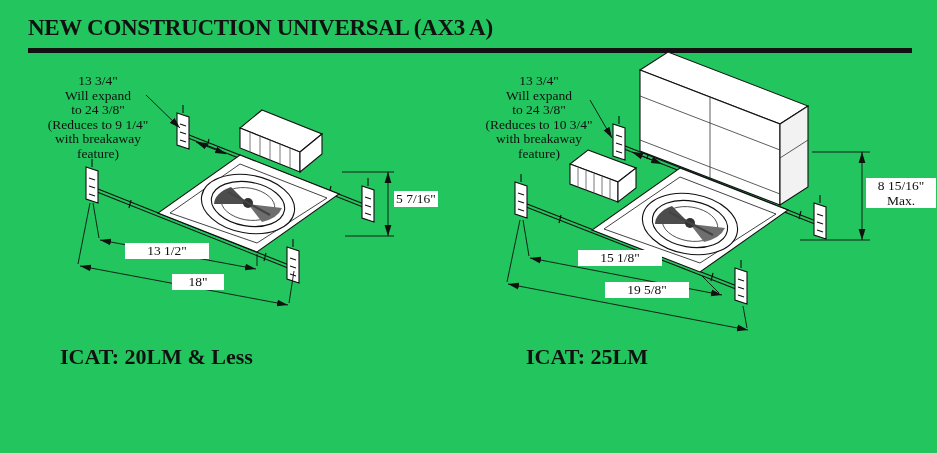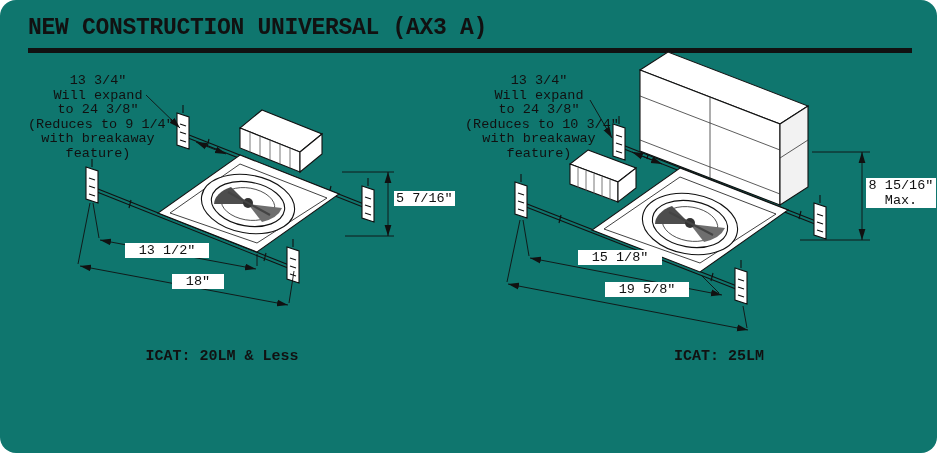--- a/index.html
+++ b/index.html
@@ -1,26 +1,26 @@
 <!DOCTYPE html>
 <html><head>
 <meta charset="utf-8">
 <style>
   html,body{margin:0;padding:0;background:#fff;}
-  .page{position:relative;width:937px;height:453px;background:#0f766e;overflow:hidden;
-        font-family:Liberation Mono, monospace;color:#111;border-radius:16px;}
+  .page{position:relative;width:937px;height:453px;background:#22c55e;overflow:hidden;
+        font-family:Liberation Serif, serif;color:#111;}
   .title{position:absolute;left:28px;top:15px;font-size:23px;font-weight:bold;letter-spacing:-0.3px;white-space:nowrap;}
   .rule{position:absolute;left:28px;top:48px;width:884px;height:5px;background:#111;}
   svg.art{position:absolute;left:0;top:0;}
   .note{position:absolute;font-size:13.5px;line-height:14.5px;text-align:center;}
   .note div{white-space:nowrap;}
   .dim{position:absolute;font-size:13.5px;white-space:nowrap;background:#fff;padding:0 2px;}
   .dim.center{text-align:center;}
   .dim2{position:absolute;font-size:13.5px;line-height:15px;text-align:center;white-space:nowrap;background:#fff;}
-  .cap{position:absolute;font-size:15px;font-weight:bold;text-align:center;line-height:23px;}
+  .cap{position:absolute;font-size:22px;font-weight:bold;text-align:left;line-height:23px;}
 </style>
 </head>
 <body>
 
 <div class="page">
 
   <div class="title">NEW CONSTRUCTION UNIVERSAL (AX3 A)</div>
   <div class="rule"></div>
 
   <svg class="art" width="937" height="453" viewBox="0 0 937 453">
@@ -238,17 +238,17 @@
   </div>
 
   <div class="dim2" style="left:866px;top:178px;width:70px;">
     <div>8 15/16"</div>
     <div>Max.</div>
   </div>
 
   <div class="dim center" style="left:578px;top:250px;width:80px;">15 1/8"</div>
   <div class="dim center" style="left:605px;top:282px;width:80px;">19 5/8"</div>
 
-  <div class="cap" style="left:577px;top:345px;width:284px;">
+  <div class="cap" style="left:526px;top:345px;width:284px;">
     <div>ICAT: 25LM</div>
   </div>
 
 </div>
 
 </body></html>

